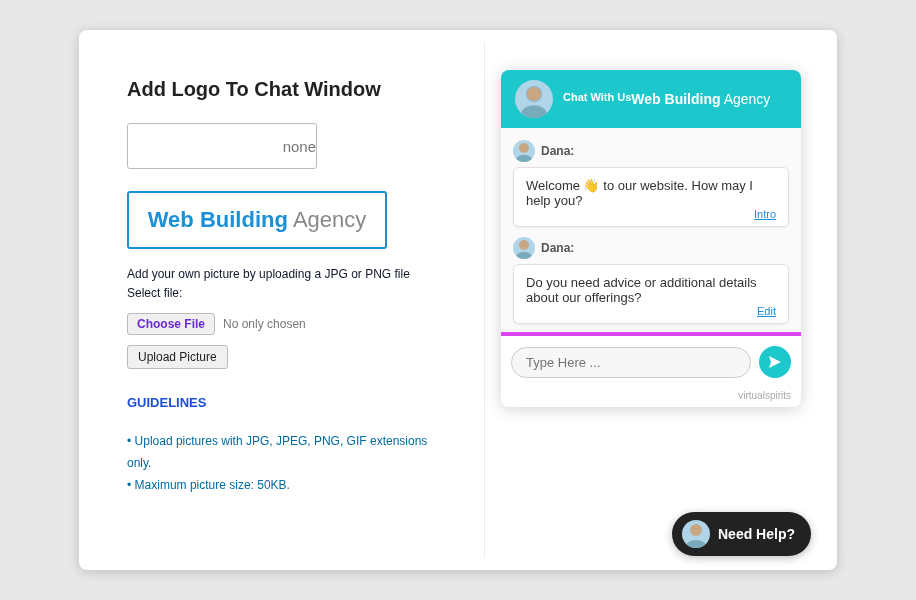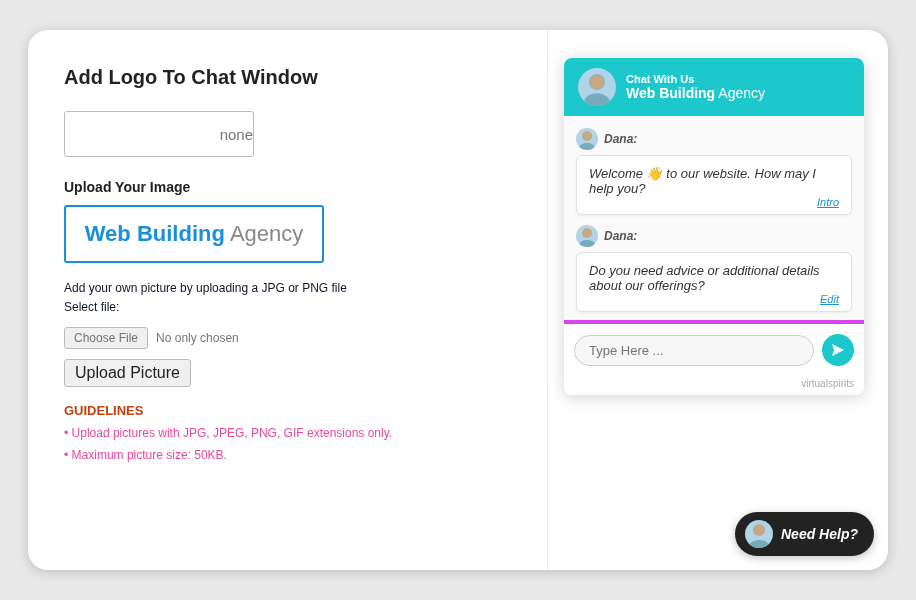--- a/index.html
+++ b/index.html
@@ -8,27 +8,27 @@
       background: #e8e8e8;
       width: 916px;
       height: 600px;
       display: flex;
       align-items: center;
       justify-content: center;
       overflow: hidden;
     }
     .main-container {
       background: #fff;
-      border-radius: 20px;
+      border-radius: 8px;
       box-shadow: 0 2px 12px rgba(0,0,0,0.18);
-      width: 860px;
+      width: 758px;
       min-height: 540px;
       display: flex;
       flex-direction: row;
-      padding: 0;
+      padding: 12px;
       position: relative;
     }
     
     .left-panel {
       flex: 1;
       padding: 36px 36px 30px 36px;
       border-right: 1px solid #eee;
       min-width: 0;
     }
     .panel-title {
@@ -88,51 +88,52 @@
       line-height: 1.6;
     }
     .file-row {
       display: flex;
       align-items: center;
       gap: 8px;
       margin-bottom: 10px;
     }
     .choose-file-btn {
       font-size: 12px;
-      color: #737373;
+      color: #6d28d9;
       background: #f0f0f0;
       border: 1px solid #bbb;
       border-radius: 3px;
       padding: 3px 9px;
       cursor: pointer;
+      font-weight: bold;
     }
     .no-file-text {
       font-size: 12px;
       color: #777;
     }
     .upload-picture-btn {
-      font-size: 16px;
+      font-size: 12px;
       color: #222;
       background: #f0f0f0;
       border: 1px solid #bbb;
       border-radius: 3px;
       padding: 4px 10px;
       cursor: pointer;
       display: inline-block;
-      margin-bottom: 16px;
+      margin-bottom: 26px;
     }
     .guidelines-title {
       font-size: 13px;
       font-weight: bold;
-      color: #c2410c;
-      margin-bottom: 5px;
+      color: #1d4ed8;
+      margin-bottom: 21px;
     }
     .guidelines-list {
       font-size: 12px;
-      color: #ec4899;
+      color: #0369a1;
       list-style: none;
       line-height: 1.8;
     }
     .guidelines-list li::before {
       content: "• ";
     }
 
     
     .right-panel {
       width: 340px;
@@ -168,39 +169,38 @@
       display: flex;
       align-items: center;
       justify-content: center;
     }
     .chat-avatar svg {
       width: 38px;
       height: 38px;
     }
     .chat-header-text {
       display: flex;
-      flex-direction: column;
+      flex-direction: row;
     }
     .chat-with-us {
       font-size: 11px;
       color: #fff;
       font-weight: 600;
     }
     .chat-brand {
       font-size: 14px;
       color: #fff;
     }
     .chat-messages {
       padding: 12px 12px 8px 12px;
       display: flex;
       flex-direction: column;
       gap: 10px;
       min-height: 200px;
       background: #fafafa;
-      font-style: italic;
     }
     .chat-message-block {
       display: flex;
       flex-direction: column;
       gap: 2px;
     }
     .chat-sender-row {
       display: flex;
       align-items: center;
       gap: 6px;
@@ -276,33 +276,32 @@
       text-align: right;
       font-size: 10px;
       color: #aaa;
       padding: 2px 10px 6px 10px;
     }
 
     
     .need-help-bubble {
       position: absolute;
       bottom: 14px;
-      right: 14px;
+      right: 26px;
       background: #222;
       color: #fff;
       border-radius: 24px;
       padding: 8px 16px 8px 10px;
       display: flex;
       align-items: center;
       gap: 8px;
       font-size: 14px;
       font-weight: 600;
       box-shadow: 0 2px 8px rgba(0,0,0,0.25);
       cursor: pointer;
-      font-style: italic;
     }
     .need-help-icon {
       width: 28px;
       height: 28px;
       border-radius: 50%;
       background: #b0d4e8;
       display: flex;
       align-items: center;
       justify-content: center;
       overflow: hidden;
@@ -313,21 +312,20 @@
 
 <div class="main-container">
 
   <div class="left-panel">
     <div class="panel-title">Add Logo To Chat Window</div>
 
     <div class="logo-preview-box">
       <span>none</span>
     </div>
 
-    <span class="upload-label">Upload Your Image</span>
 
     <div class="logo-image-preview">
       <span class="logo-text-bold">Web Building</span>
       <span class="logo-text-regular">Agency</span>
     </div>
 
     <div class="upload-instructions">
       <span>Add your own picture by uploading a JPG or PNG file</span><br>
       <span>Select file:</span>
     </div>

